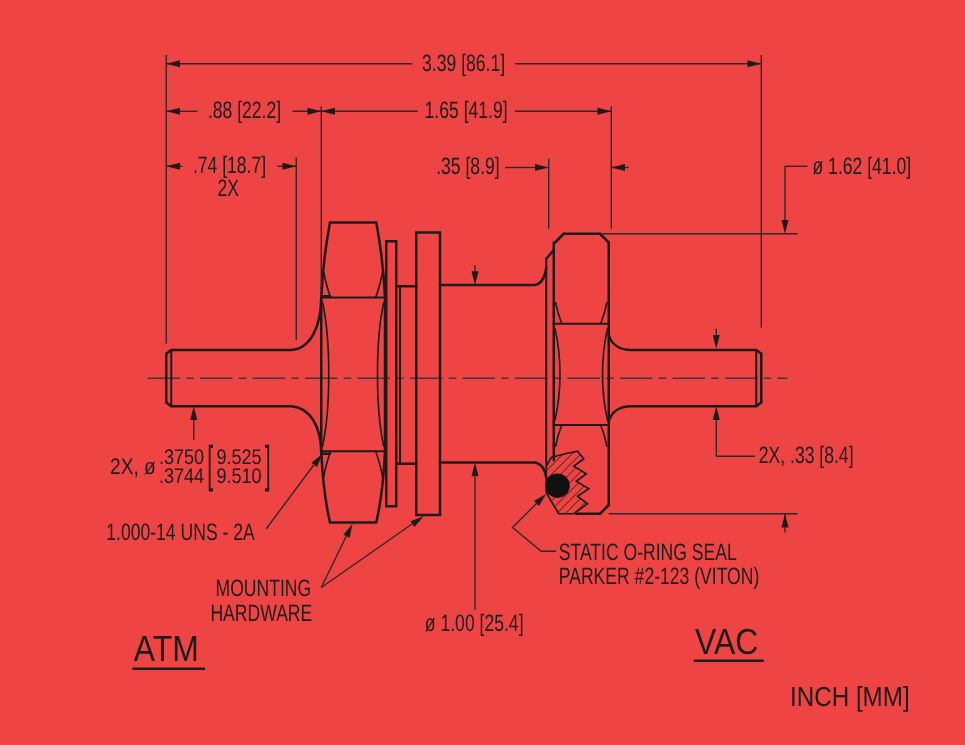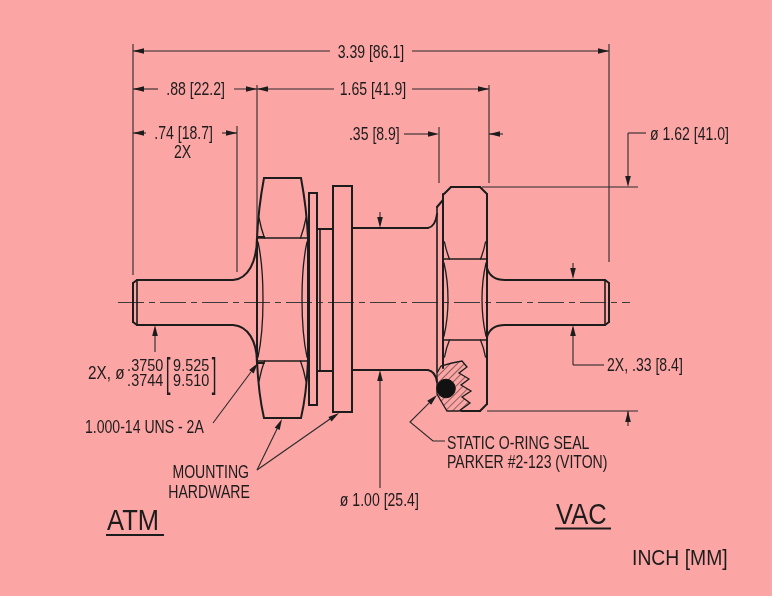--- a/index.html
+++ b/index.html
@@ -1,16 +1,16 @@
 <!DOCTYPE html>
 <html><head>
 <meta charset="utf-8">
 <style>
   html,body{margin:0;padding:0;background:#fff;}
-  #canvas{position:relative;width:772px;height:596px;background:#fca5a5;overflow:hidden;
+  #canvas{position:relative;width:772px;height:596px;background:#ef4444;overflow:hidden;
           font-family:"Liberation Sans",sans-serif;color:#1c1c1c;}
   svg{position:absolute;left:0;top:0;}
   .txt{position:absolute;display:flex;align-items:center;height:0;white-space:nowrap;}
   .txt.c{width:0;justify-content:center;}
   .txt>span{display:inline-block;transform:scaleX(0.74);white-space:nowrap;}
   .txt.l>span{transform-origin:left center;}
   .dim{font-size:19px;}
   .big{font-size:29px;}
   .big>span{transform:scaleX(0.88);transform-origin:left center;}
   .note{font-size:22px;}

